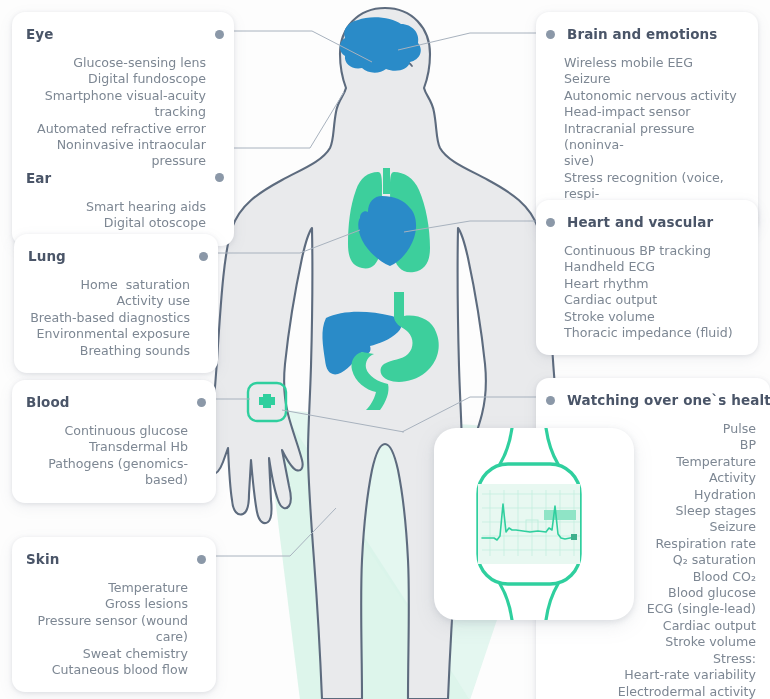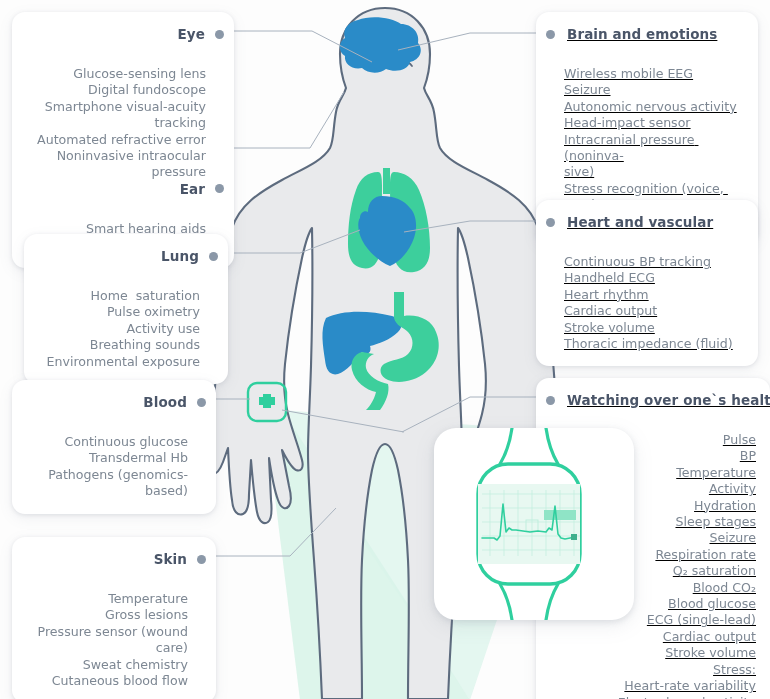--- a/index.html
+++ b/index.html
@@ -42,32 +42,32 @@
 
   
   .card {
     position: absolute;
     background: #ffffff;
     border-radius: 13px;
     box-shadow: 0 1px 4px rgba(120,130,145,0.18), 0 4px 14px rgba(120,130,145,0.10);
     z-index: 5;
     box-sizing: border-box;
   }
-  .card.right-col { z-index: 6; text-decoration: underline; }
+  .card.right-col { z-index: 6; }
 
   .sect-head {
     display: flex;
     align-items: center;
     font-size: 13.5px;
     font-weight: bold;
     color: #4a5568;
     letter-spacing: 0.1px;
   }
   .sect-head.align-right {
-    justify-content: flex-end;
+    justify-content: space-between;
   }
   .sect-head.align-left {
     justify-content: flex-start;
   }
   .sect-title { white-space: nowrap; }
 
   .node-dot {
     width: 9px; height: 9px;
     border-radius: 50%;
     background: #8b98a8;
@@ -86,21 +86,21 @@
     line-height: 16.4px;
     color: #7d8793;
     white-space: pre-wrap;
   }
   .ta-right li, .ta-right { text-align: right; }
   .ta-left  li, .ta-left  { text-align: left; }
 
   .pad-r { padding: 14px 28px 14px 14px; }
   .pad-l { padding: 14px 14px 14px 28px; }
 
-  .gap-top { margin-top: 24px; }
+  .gap-top { margin-top: 13px; }
   .gap-mid { }
 
   
   .watch-card {
     position: absolute;
     background: #ffffff;
     border-radius: 22px;
     box-shadow: 0 2px 6px rgba(120,130,145,0.20), 0 6px 20px rgba(120,130,145,0.13);
     z-index: 7;
   }
@@ -284,31 +284,31 @@
     <div class="sect-head align-right gap-mid">
       <span class="sect-title">Ear</span>
       <span class="node-dot"></span>
     </div>
     <ul class="item-list ta-right gap-top">
       <li>Smart hearing aids</li>
       <li>Digital otoscope</li>
     </ul>
   </div>
 
-  <div class="card pad-r" style="left:24px; top:234px; width:204px;">
+  <div class="card pad-r" style="left:14px; top:234px; width:204px;">
     <div class="sect-head align-right">
       <span class="sect-title">Lung</span>
       <span class="node-dot"></span>
     </div>
     <ul class="item-list ta-right gap-top">
       <li>Home  saturation</li>
-      <li>Pulse oximetry</li>
       <li>Activity use</li>
+      <li>Breath-based diagnostics</li>
+      <li>Environmental exposure</li>
       <li>Breathing sounds</li>
-      <li>Environmental exposure</li>
     </ul>
   </div>
 
   <div class="card pad-r" style="left:12px; top:380px; width:204px;">
     <div class="sect-head align-right">
       <span class="sect-title">Blood</span>
       <span class="node-dot"></span>
     </div>
     <ul class="item-list ta-right gap-top">
       <li>Continuous glucose</li>

